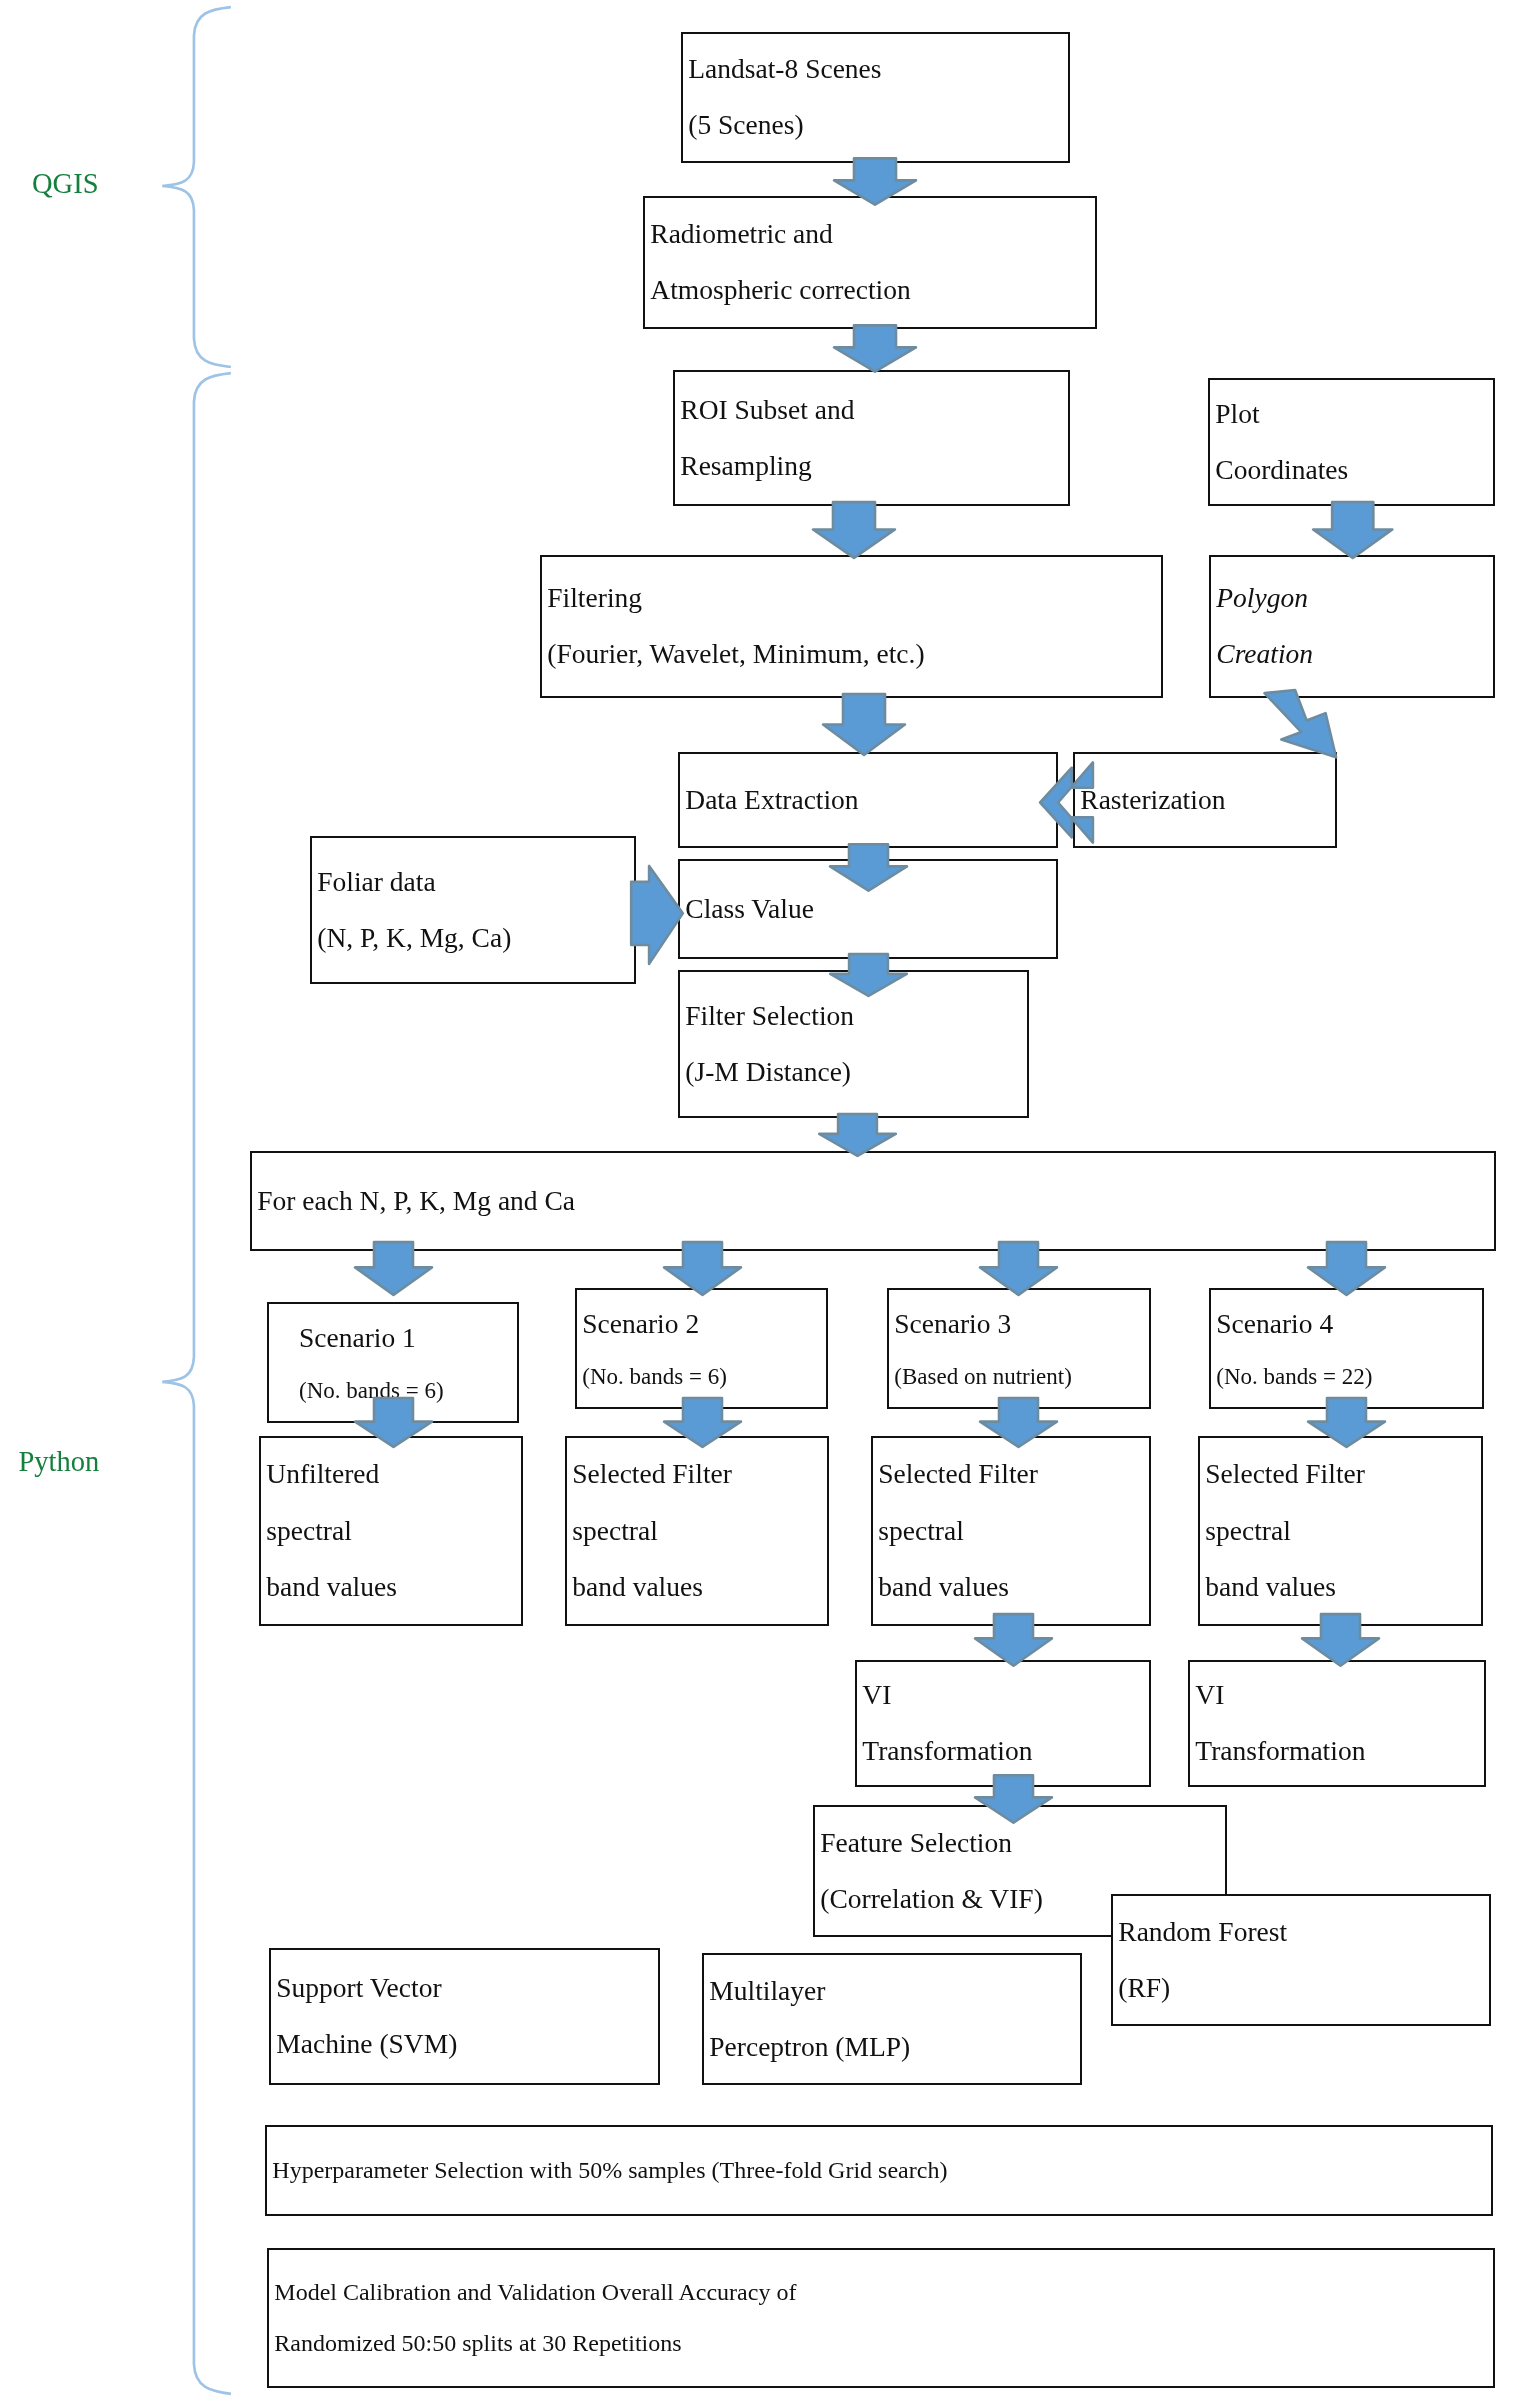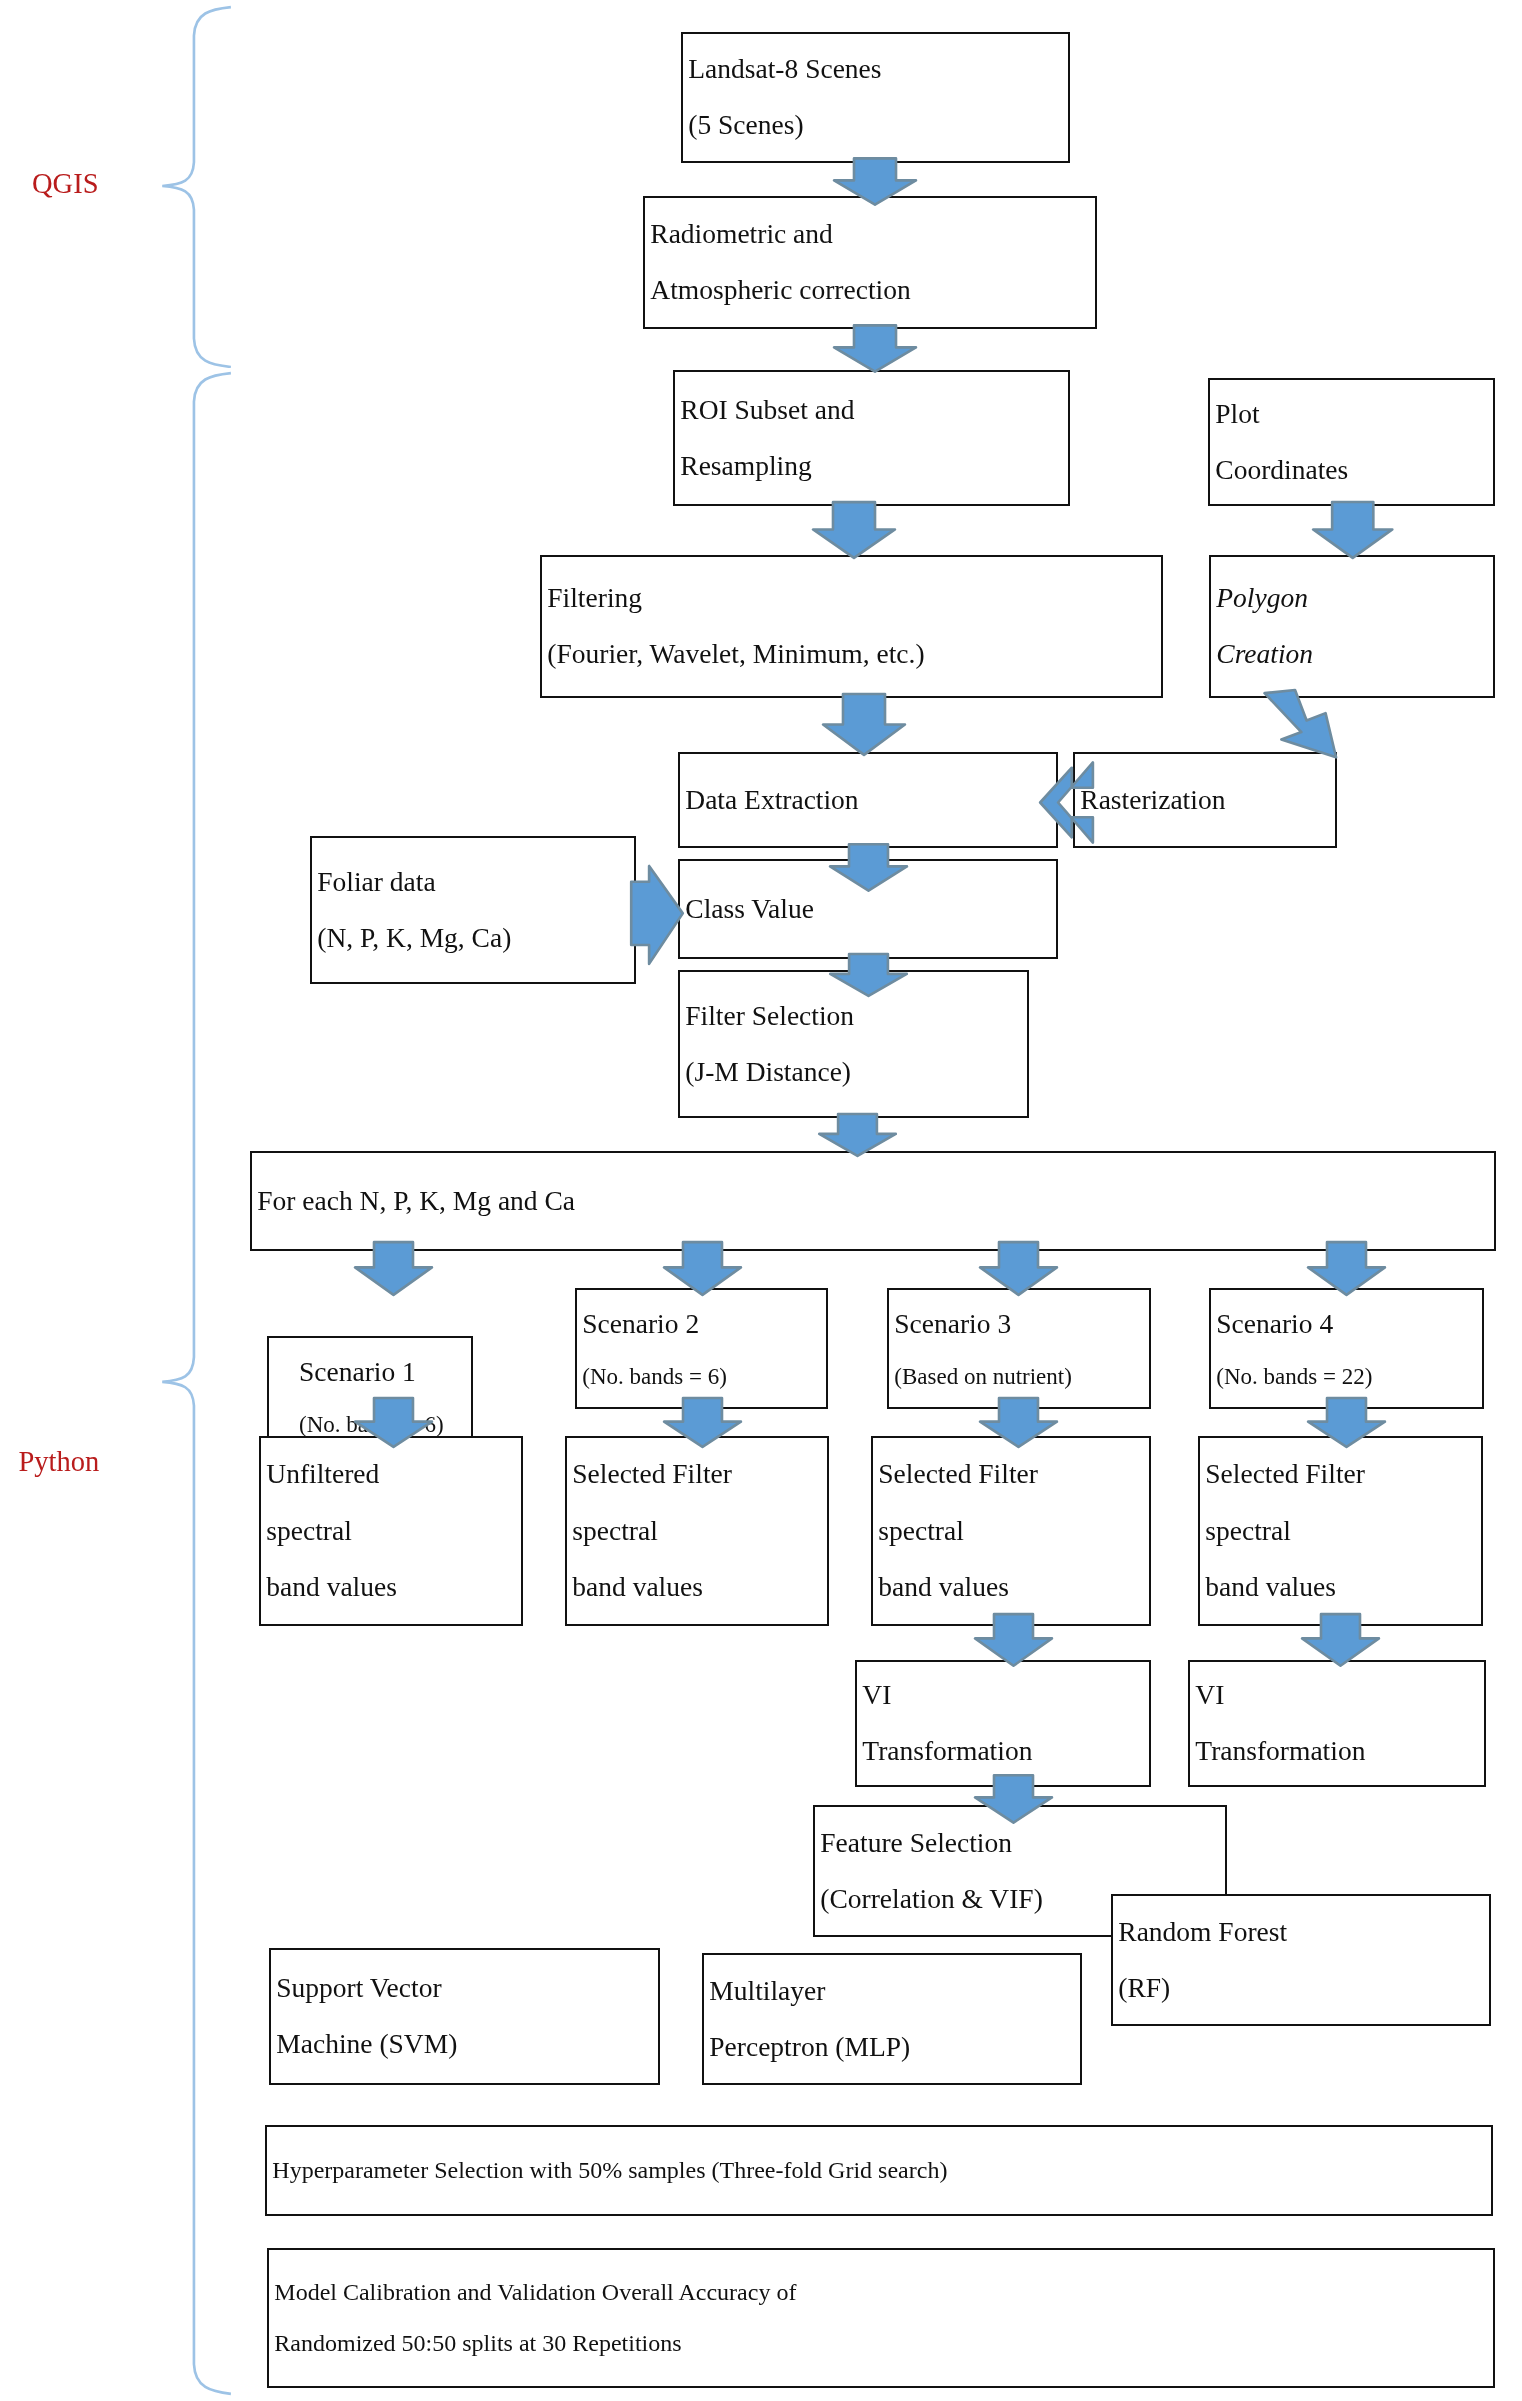--- a/index.html
+++ b/index.html
@@ -28,21 +28,21 @@
 
   
   .arw{position:absolute;}
   .arw svg{display:block;overflow:visible;}
   .brace{position:absolute;}
   .brace svg{display:block;}
 
   .label{
     position:absolute;
     font-size:28.5px;
-    color:#b91c1c;
+    color:#15803d;
     white-space:nowrap;
   }
 </style>
 </head>
 <body>
 
 <div id="stage">
 
   <div class="brace" style="left:158px;top:4.2px;">
     <svg width="74" height="364" viewBox="0 0 140 690">
@@ -107,21 +107,21 @@
 
   <div class="box two" style="left:678px;top:970px;width:351px;height:148px;">
     <span class="ln">Filter Selection</span>
     <span class="ln">(J-M Distance)</span>
   </div>
 
   <div class="box" style="left:250px;top:1151px;width:1246px;height:100px;">
     <span class="ln">For each N, P, K, Mg and Ca</span>
   </div>
 
-  <div class="box two" style="left:267px;top:1336px;width:206px;height:121px;padding-left:30px;">
+  <div class="box two" style="left:267px;top:1302px;width:252px;height:121px;padding-left:30px;">
     <span class="ln">Scenario 1</span>
     <span class="ln small">(No. bands = 6)</span>
   </div>
   <div class="box two" style="left:575px;top:1288px;width:253px;height:121px;">
     <span class="ln">Scenario 2</span>
     <span class="ln small">(No. bands = 6)</span>
   </div>
   <div class="box two" style="left:887px;top:1288px;width:264px;height:121px;">
     <span class="ln">Scenario 3</span>
     <span class="ln small">(Based on nutrient)</span>

